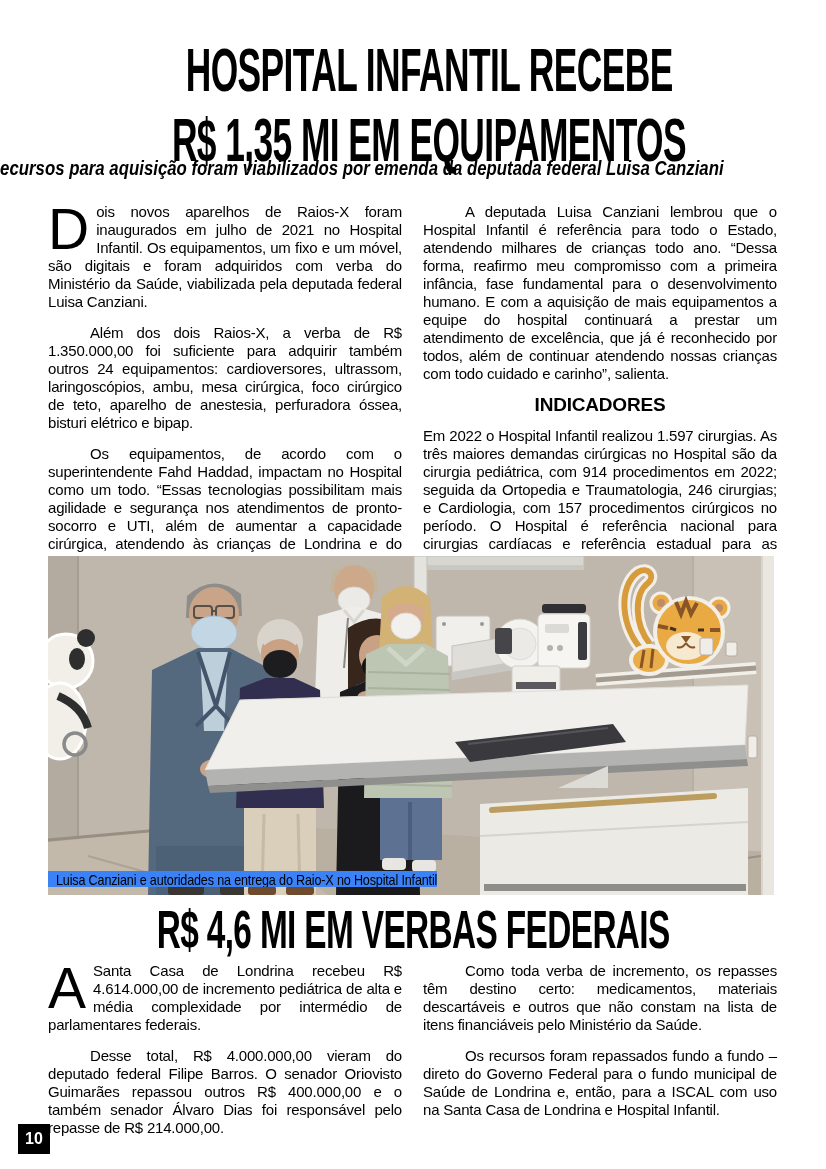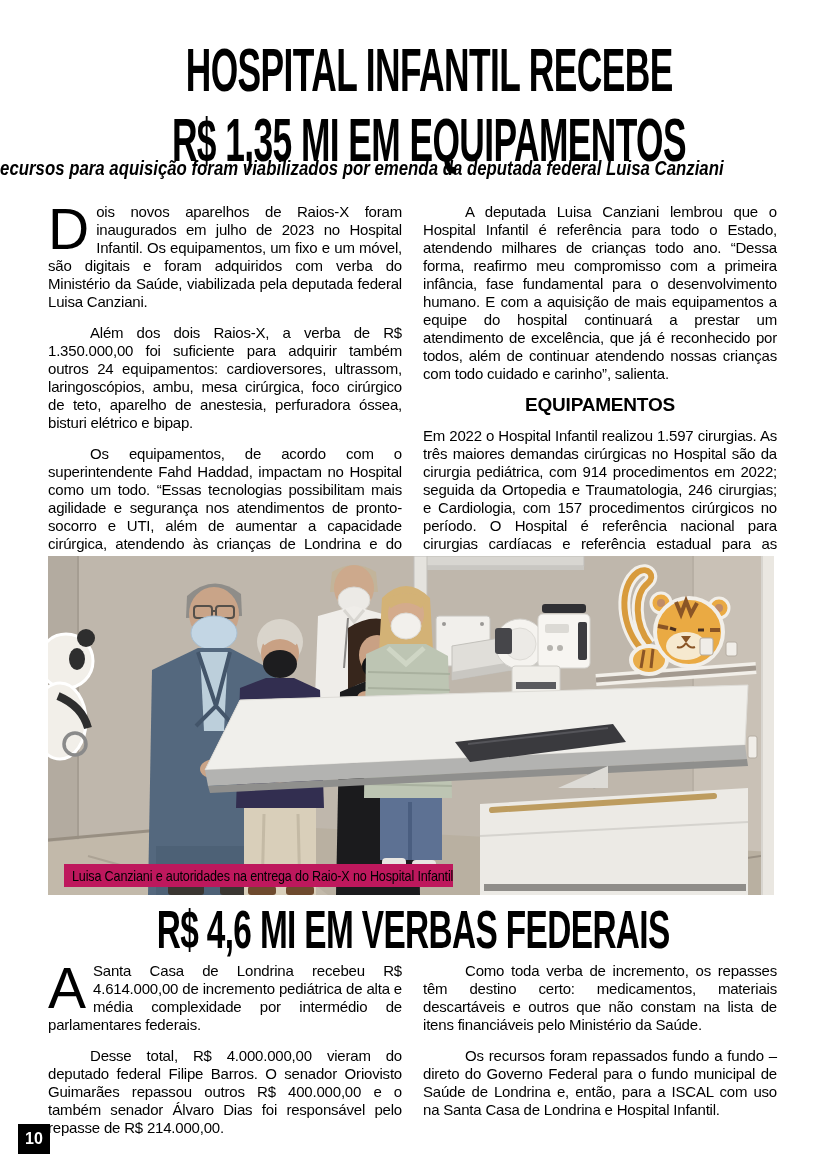--- a/index.html
+++ b/index.html
@@ -36,22 +36,22 @@
   .col p { margin:0 0 13px 0; }
   .col p.indent { text-indent:42px; }
   .dropcap {
     float:left; font-size:57px; line-height:45px; padding:4px 7px 0 0; letter-spacing:0;
   }
   .sec-heading { text-align:center; font-weight:bold; font-size:19px; letter-spacing:-0.2px; margin:3px 0 9px 0; text-indent:0; }
   
   .photo { position:absolute; top:556px; left:48px; width:726px; height:339px; overflow:hidden; background:#bfb7ac; }
   .photo svg { display:block; }
   .caption-box {
-    position:absolute; left:16px; bottom:8px; height:23px; width:389px;
-    background:#be185d; display:flex; align-items:center; padding-left:8px; overflow:hidden;
+    position:absolute; left:0px; bottom:8px; height:16px; width:389px;
+    background:#3b82f6; display:flex; align-items:center; padding-left:8px; overflow:hidden;
   }
   .caption-box > span {
     display:inline-block; white-space:nowrap; font-size:15px; letter-spacing:-0.2px;
     transform:scaleX(0.84); transform-origin:0 50%;
   }
   
   .page-badge {
     position:absolute; left:18px; top:1124px; width:32px; height:30px; background:#000;
     color:#fff; font-weight:bold; font-size:16px; display:flex; align-items:center; justify-content:center;
   }
@@ -68,27 +68,27 @@
     <div class="title-line">
         <span>R$ 1,35 MI EM EQUIPAMENTOS</span>
       </div>
   </div>
   <div class="subtitle-row">
     <span>Recursos para aquisição foram viabilizados por emenda da deputada federal Luisa Canziani</span>
   </div>
 
   <section class="cols a1">
     <div class="col">
-      <p><span class="dropcap">D</span><span>ois novos aparelhos de Raios-X foram inaugurados em julho de 2023 no Hospital Infantil. Os equipamentos, um fixo e um móvel, são digitais e foram adquiridos com verba do Ministério da Saúde, viabilizada pela deputada federal Luisa Canziani.</span></p>
+      <p><span class="dropcap">D</span><span>ois novos aparelhos de Raios-X foram inaugurados em julho de 2021 no Hospital Infantil. Os equipamentos, um fixo e um móvel, são digitais e foram adquiridos com verba do Ministério da Saúde, viabilizada pela deputada federal Luisa Canziani.</span></p>
       <p class="indent">Além dos dois Raios-X, a verba de R$ 1.350.000,00 foi suficiente para adquirir também outros 24 equipamentos: cardioversores, ultrassom, laringoscópios, ambu, mesa cirúrgica, foco cirúrgico de teto, aparelho de anestesia, perfuradora óssea, bisturi elétrico e bipap.</p>
       <p class="indent">Os equipamentos, de acordo com o superintendente Fahd Haddad, impactam no Hospital como um todo. “Essas tecnologias possibilitam mais agilidade e segurança nos atendimentos de pronto-socorro e UTI, além de aumentar a capacidade cirúrgica, atendendo às crianças de Londrina e do Paraná”, ressalta Haddad.</p>
     </div>
     <div class="col">
       <p class="indent">A deputada Luisa Canziani lembrou que o Hospital Infantil é referência para todo o Estado, atendendo milhares de crianças todo ano. “Dessa forma, reafirmo meu compromisso com a primeira infância, fase fundamental para o desenvolvimento humano. E com a aquisição de mais equipamentos a equipe do hospital continuará a prestar um atendimento de excelência, que já é reconhecido por todos, além de continuar atendendo nossas crianças com todo cuidado e carinho”, salienta.</p>
-      <p class="sec-heading">EQUIPAMENTOS</p>
+      <p class="sec-heading">INDICADORES</p>
       <p>Em 2022 o Hospital Infantil realizou 1.597 cirurgias. As três maiores demandas cirúrgicas no Hospital são da cirurgia pediátrica, com 914 procedimentos em 2022; seguida da Ortopedia e Traumatologia, 246 cirurgias; e Cardiologia, com 157 procedimentos cirúrgicos no período. O Hospital é referência nacional para cirurgias cardíacas e referência estadual para as demais especialidades.</p>
     </div>
   </section>
 
   <figure class="photo">
     <svg width="726" height="339" viewBox="0 0 726 339">
 
       <rect x="0" y="0" width="726" height="339" fill="#bfb7ac"></rect>
       <rect x="645" y="0" width="81" height="339" fill="#c9c1b6"></rect>
       <rect x="0" y="0" width="30" height="339" fill="#b3aba0"></rect>

